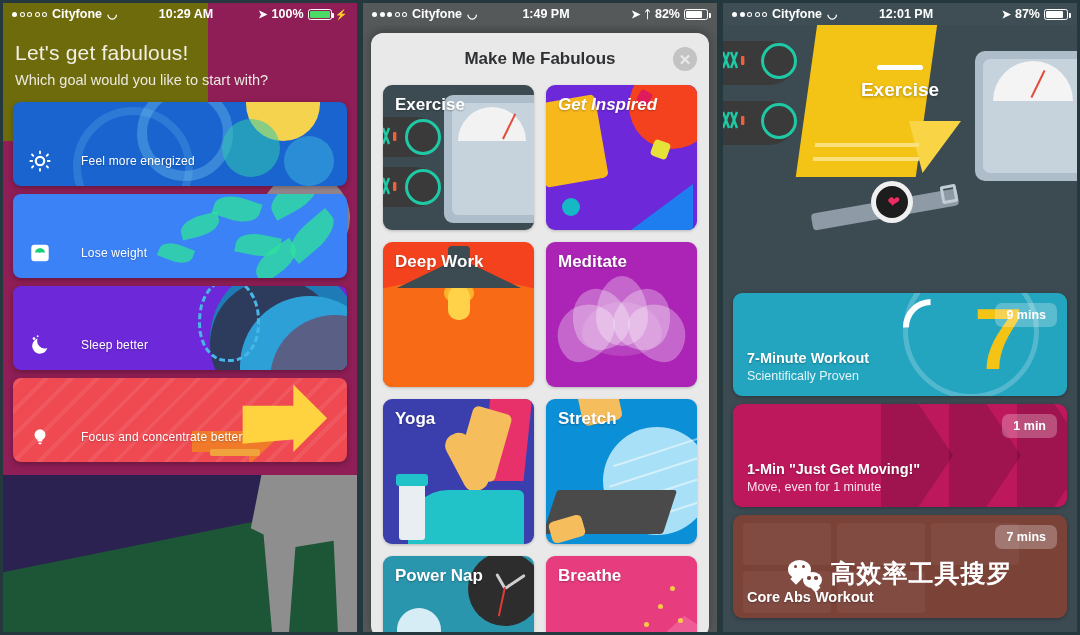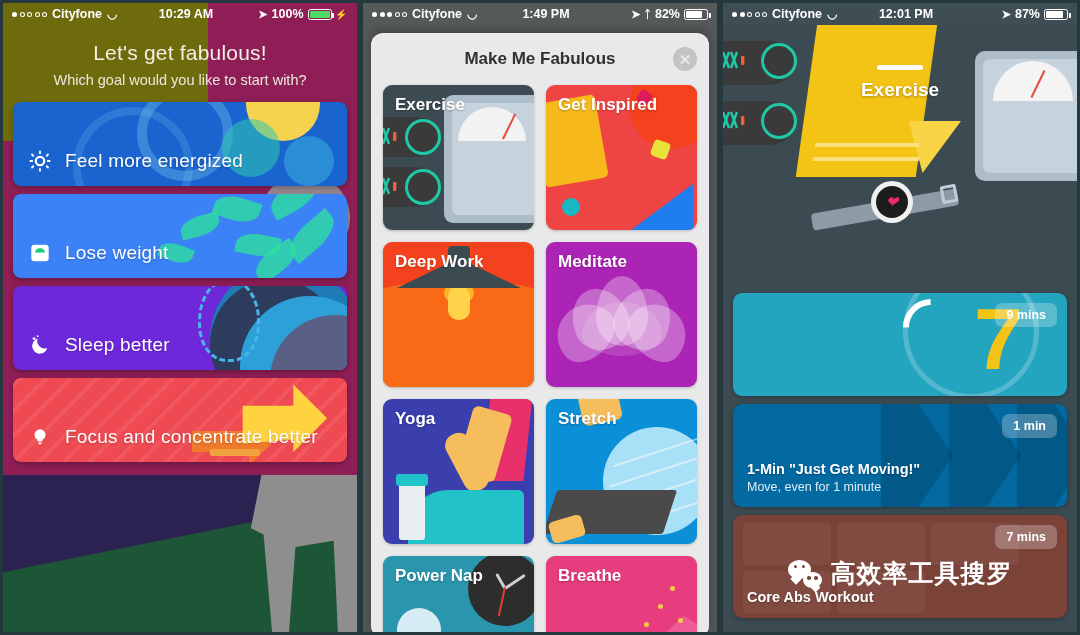--- a/index.html
+++ b/index.html
@@ -46,34 +46,34 @@
   .bg-magenta { position:absolute; right:0; top:0; width:42%; height:46%; background:#8e1e55; }
   .bg-magenta2 { position:absolute; left:0; top:22%; width:100%; height:62%; background:#8e1e55; }
   .bg-navy { position:absolute; left:0; bottom:0; width:100%; height:25%; background:#2c2251; }
   .bg-green { position:absolute; left:-10%; bottom:0; width:120%; height:22%;
               background:#1d5636; clip-path: polygon(0 100%, 0 62%, 100% 0, 100% 100%); }
   .bg-gray-shape { position:absolute; right:0; bottom:0; width:30%; height:25%; background:#8e8e8e;
                    clip-path: polygon(10% 0, 100% 0, 100% 100%, 82% 100%, 78% 42%, 42% 46%, 36% 100%, 20% 100%, 12% 38%, 0 34%); }
   .bg-circ { position:absolute; right:2%; top:27%; width:90px; height:90px; border-radius:50%;
              background:#9a9a9a; opacity:.85; }
 
-  .p1-content { position: relative; z-index: 5; padding: 16px 12px 0; text-align: center; }
+  .p1-content { position: relative; z-index: 5; padding: 16px 12px 0; }
   .p1-title { color:#f2efe4; font-size:21px; font-weight:400; letter-spacing:.2px; }
   .p1-sub { color:#ece9e0; font-size:14.5px; margin-top:7px; }
 
   .goal-list { position:relative; z-index:5; margin-top:14px; padding:0 10px;
                display:flex; flex-direction:column; gap:8px; }
   .goal {
     position:relative; height:84px; border-radius:8px; overflow:hidden;
     display:flex; align-items:flex-end; padding:0 0 14px 0;
     box-shadow: 0 2px 5px rgba(0,0,0,.28);
   }
   .goal .row { display:flex; align-items:center; gap:14px; padding-left:16px; position:relative; z-index:3; }
-  .goal .lbl { color:#fff; font-size:19px; font-weight:400; letter-spacing:.2px;
-               text-shadow: 0 1px 2px rgba(0,0,0,.25); }
+  .goal .lbl { color:#fff; font-size:12px; font-weight:400; letter-spacing:.2px;
+               text-shadow: 0 1px 2px rgba(0,0,0,.25); margin-left: 16px; }
   .gicon { width:22px; height:22px; flex:none; position:relative; }
   .art { position:absolute; inset:0; z-index:1; overflow:hidden; }
 
   .goal.energize { background:#1964cf; }
   .sun-a { position:absolute; right:8%; top:-42%; width:74px; height:74px; border-radius:50%; background:#f5d34e; }
   .sun-b { position:absolute; right:20%; top:20%; width:58px; height:58px; border-radius:50%; background:#2fc9b0; opacity:.55; }
   .sun-c { position:absolute; right:34%; top:-20%; width:96px; height:96px; border-radius:50%;
            border:10px solid rgba(110,190,235,.40); }
   .sun-d { position:absolute; right:4%; top:40%; width:50px; height:50px; border-radius:50%; background:#3fb6e0; opacity:.5; }
   .sun-e { position:absolute; right:46%; top:6%; width:120px; height:120px; border-radius:50%;
@@ -120,21 +120,21 @@
   .shoe-body { position:absolute; inset:0; background:#3a3a3a;
                border-radius: 0 60% 60% 0 / 0 100% 100% 0; }
   .shoe-ring { position:absolute; right:-2px; top:2px; width:36px; height:36px;
                border:3px solid #20c9a5; border-radius:50%; }
   .shoe-lace { position:absolute; left:12px; top:9px; width:26px; height:20px; }
   .scale-box { position:absolute; background:#aebdca; border-radius:9px; }
   .scale-inner { position:absolute; background:#c6d2dc; border-radius:6px; }
   .dial { position:absolute; background:#f2f2f2; border-radius:100px 100px 0 0; }
   .needle { position:absolute; width:2px; background:#e34b3c; transform-origin: bottom center; }
 
-  .t-inspired { background:#ef4444; }
+  .t-inspired { background:#6d28d9;font-style:italic; }
   .sq-yellow { position:absolute; left:-8px; top:14px; width:64px; height:84px; background:#f6b81b;
                transform: rotate(-10deg); border-radius:5px; }
   .circ-red { position:absolute; right:-18px; top:-22px; width:86px; height:86px; border-radius:50%; background:#f5421e; }
   .tri-blue { position:absolute; right:4px; bottom:-6px; width:0; height:0;
               border-left:70px solid transparent; border-bottom:52px solid #1e7ef0; }
   .dot-cy { position:absolute; left:16px; bottom:14px; width:18px; height:18px; border-radius:50%; background:#16b8c6; }
   .dot-yl { position:absolute; right:28px; top:56px; width:17px; height:17px; border-radius:4px; background:#e7e238; transform:rotate(20deg); }
   .dot-pk { position:absolute; left:92px; top:6px; width:13px; height:13px; border-radius:3px; background:#e01b5c; transform:rotate(30deg); }
 
   .t-deep { background:#f5421e; }
@@ -208,21 +208,21 @@
   .badge { position:absolute; right:10px; top:10px; z-index:7;
            background:rgba(255,255,255,.26); color:#fff; font-size:12.5px; font-weight:bold;
            padding:5px 11px; border-radius:7px; }
   .w1 { background:#23a5c0; }
   .w1-ring { position:absolute; right:28px; top:-30px; width:136px; height:136px; border-radius:50%;
              border:5px solid rgba(255,255,255,.22); }
   .w1-arc { position:absolute; right:108px; top:6px; width:56px; height:56px; border-radius:50%;
             border:6px solid #fff; border-color:#fff transparent transparent transparent; transform:rotate(-46deg); }
   .seven { position:absolute; right:44px; top:2px; color:#f3c316; font-size:88px; font-weight:bold;
            line-height:1; font-family:"Liberation Sans", sans-serif; }
-  .w2 { background:#0369a1; }
+  .w2 { background:#be185d; }
   .chev { position:absolute; top:0; height:100%; width:72px; background:rgba(0,0,0,.16);
           clip-path: polygon(0 0, 52% 0, 100% 50%, 52% 100%, 0 100%); }
   .w3 { background:#7b4238; }
   .brick { position:absolute; background:rgba(255,255,255,.05); }
 
   .watermark { position:absolute; left:0; right:0; bottom:42px; z-index:30;
                display:flex; align-items:center; justify-content:center; gap:9px; }
   .wechat { width:34px; height:28px; position:relative; }
   .wechat .b1 { position:absolute; left:0; top:0; width:23px; height:19px; border-radius:50%; background:#fff; }
   .wechat .b1::after { content:""; position:absolute; left:4px; bottom:-4px; width:8px; height:8px;
@@ -611,20 +611,24 @@
       <div class="hero-title">Exercise</div>
     </div>
 
     <div class="wlist">
 
       <div class="wcard w1">
         <div class="w1-ring"></div>
           <div class="w1-arc"></div>
         <div class="seven">7</div>
         <div class="badge">9 mins</div>
+        <div class="wtxt">
+          <div class="wtitle">7-Minute Workout</div>
+          <div class="wsub">Scientifically Proven</div>
+        </div>
       </div>
 
       <div class="wcard w2">
         <i class="chev" style="left:148px;"></i>
           <i class="chev" style="left:216px;"></i>
           <i class="chev" style="left:284px;"></i>
         <div class="badge">1 min</div>
         <div class="wtxt">
           <div class="wtitle">1-Min "Just Get Moving!"</div>
           <div class="wsub">Move, even for 1 minute</div>

